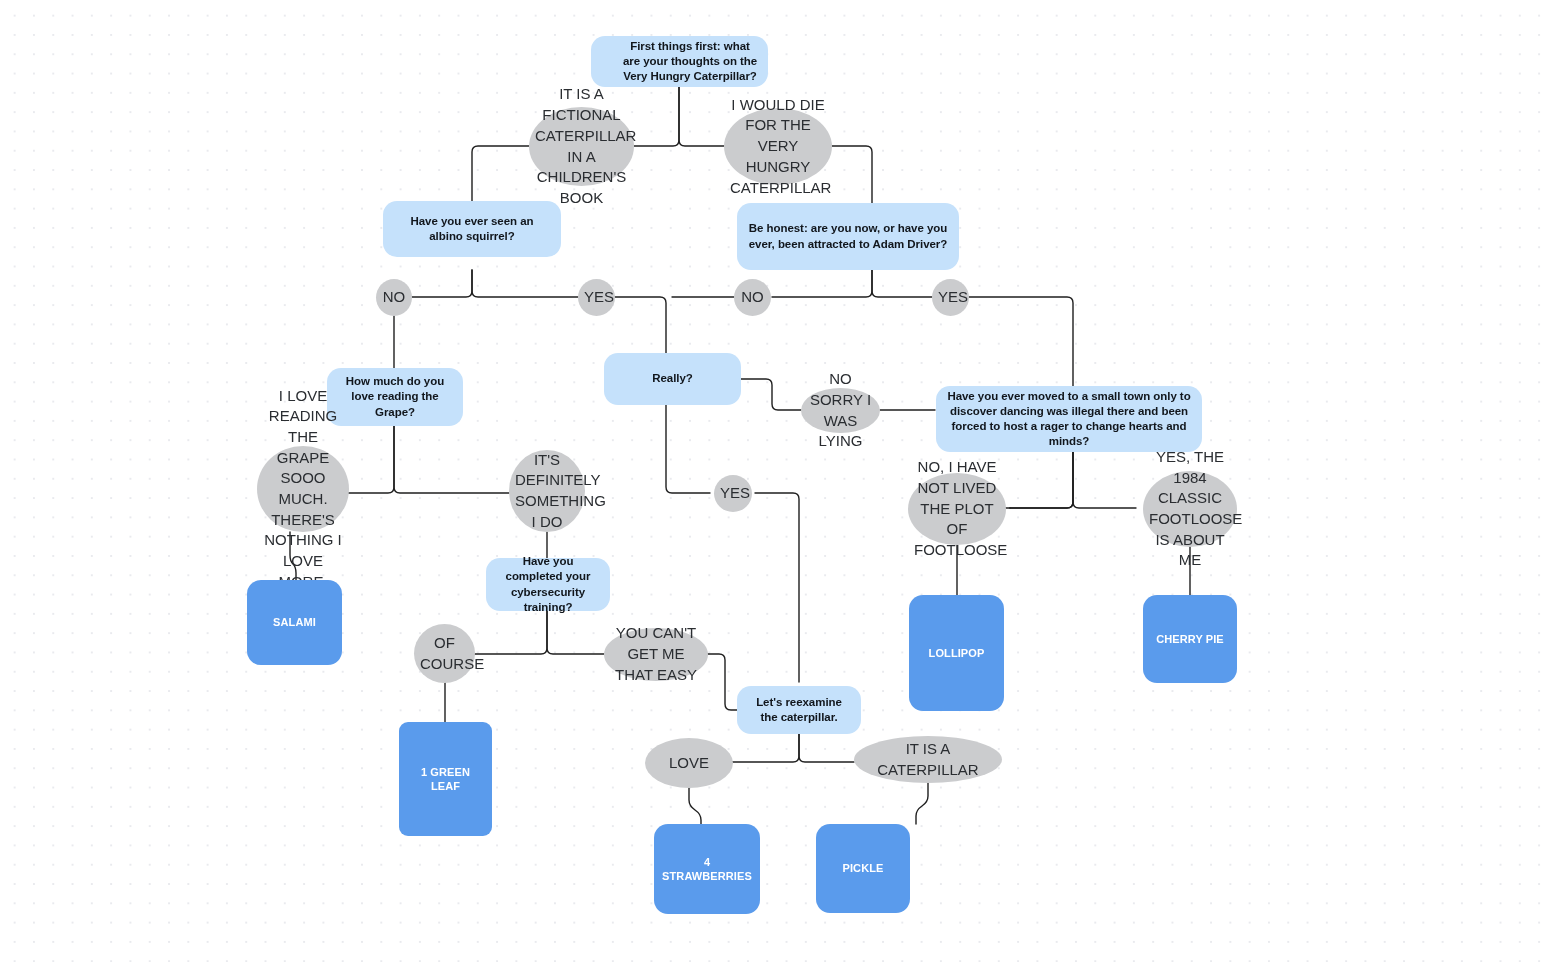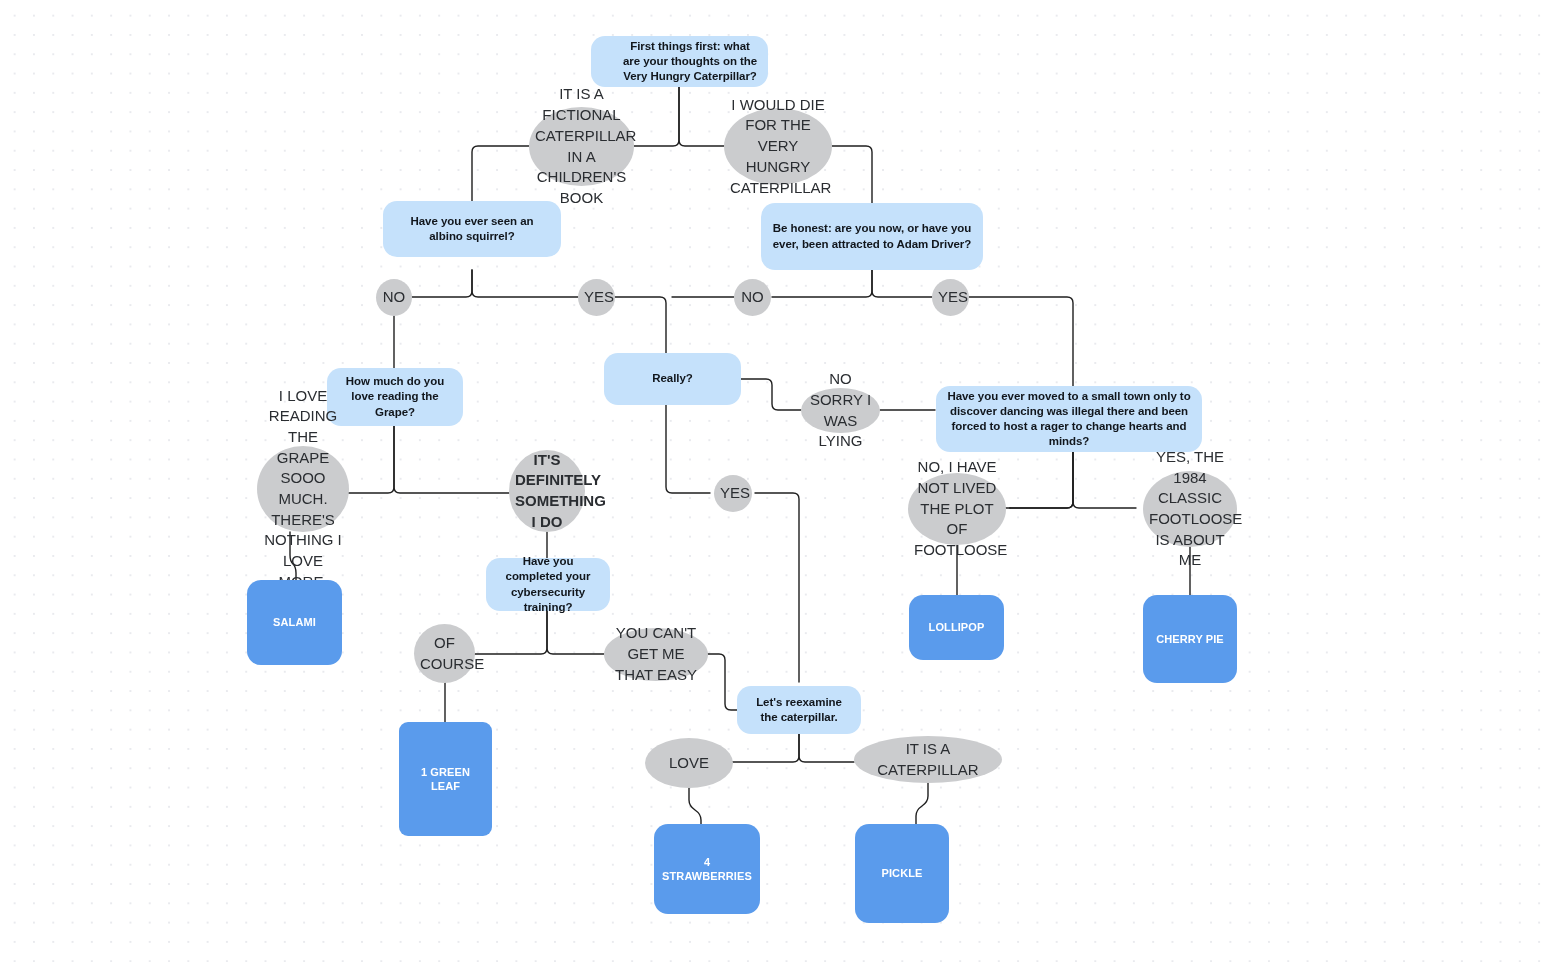--- a/index.html
+++ b/index.html
@@ -141,21 +141,21 @@
   </svg>
 
   <div class="node q" style="left:591px; top:36px; width:177px; height:51px;padding-left:31px;">
     <span>First things first: what are your thoughts on the Very Hungry Caterpillar?</span>
   </div>
 
   <div class="node q" style="left:383px; top:201px; width:178px; height:56px;">
     <span>Have you ever seen an albino squirrel?</span>
   </div>
 
-  <div class="node q" style="left:761px; top:203px; width:222px; height:67px;">
+  <div class="node q" style="left:737px; top:203px; width:222px; height:67px;">
     <span>Be honest: are you now, or have you ever, been attracted to Adam Driver?</span>
   </div>
 
   <div class="node q" style="left:327px; top:368px; width:136px; height:58px;">
     <span>How much do you love reading the Grape?</span>
   </div>
 
   <div class="node q" style="left:604px; top:353px; width:137px; height:52px;">
     <span>Really?</span>
   </div>
@@ -197,21 +197,21 @@
   </div>
 
   <div class="node a" style="left:801px; top:388px; width:79px; height:45px;">
     <span>NO SORRY I WAS LYING</span>
   </div>
 
   <div class="node a" style="left:257px; top:446px; width:92px; height:86px;">
     <span>I LOVE READING THE GRAPE SOOO MUCH. THERE'S NOTHING I LOVE MORE.</span>
   </div>
 
-  <div class="node a" style="left:509px; top:450px; width:76px; height:82px;font-weight:bold;">
+  <div class="node a" style="left:509px; top:450px; width:76px; height:82px;">
     <span>IT'S DEFINITELY SOMETHING I DO</span>
   </div>
 
   <div class="node a" style="left:714px; top:475px; width:38px; height:37px;">
     <span>YES</span>
   </div>
 
   <div class="node a" style="left:908px; top:473px; width:98px; height:72px;">
     <span>NO, I HAVE NOT LIVED THE PLOT OF FOOTLOOSE</span>
   </div>
@@ -233,33 +233,33 @@
   </div>
 
   <div class="node a" style="left:854px; top:736px; width:148px; height:47px;">
     <span>IT IS A CATERPILLAR</span>
   </div>
 
   <div class="node r" style="left:247px; top:580px; width:95px; height:85px;">
     <span>SALAMI</span>
   </div>
 
-  <div class="node r" style="left:909px; top:595px; width:95px; height:65px;">
+  <div class="node r" style="left:909px; top:595px; width:95px; height:116px;">
     <span>LOLLIPOP</span>
   </div>
 
   <div class="node r" style="left:1143px; top:595px; width:94px; height:88px;">
     <span>CHERRY PIE</span>
   </div>
 
   <div class="node r" style="left:399px; top:722px; width:93px; height:114px;border-radius:9px;">
     <span>1 GREEN LEAF</span>
   </div>
 
   <div class="node r" style="left:654px; top:824px; width:106px; height:90px;">
     <span>4 STRAWBERRIES</span>
   </div>
 
-  <div class="node r" style="left:855px; top:824px; width:94px; height:99px;">
+  <div class="node r" style="left:816px; top:824px; width:94px; height:89px;">
     <span>PICKLE</span>
   </div>
 
 </div>
 
 </body></html>

